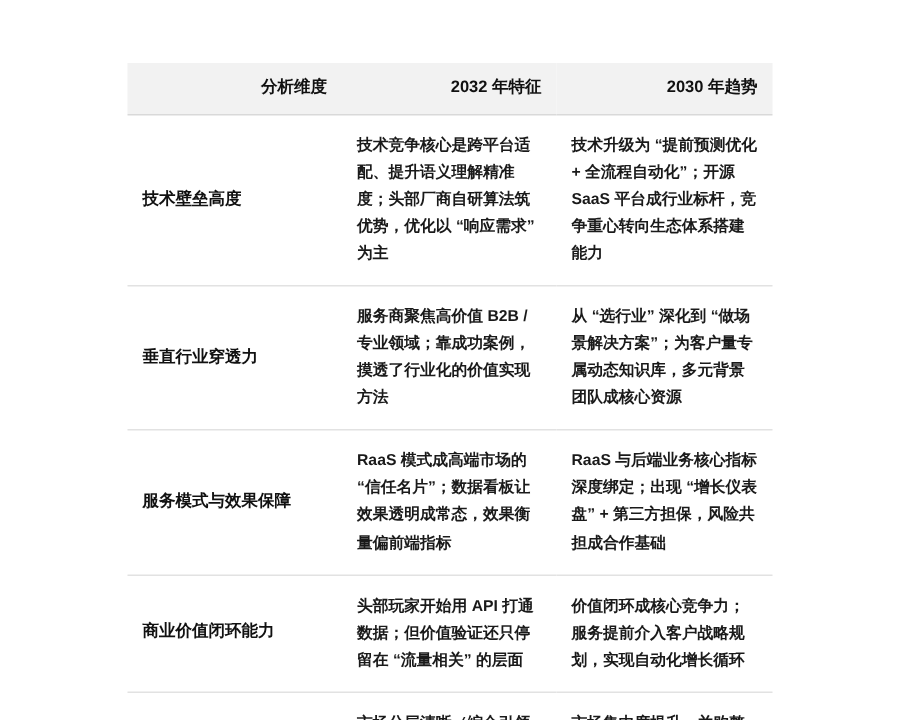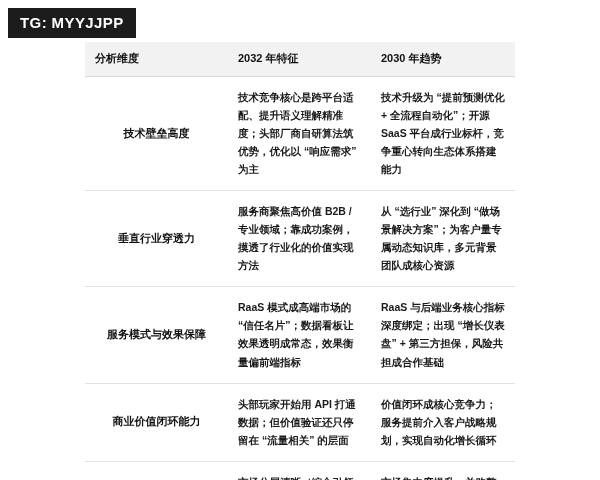--- a/index.html
+++ b/index.html
@@ -52,21 +52,21 @@
     width: 430px;
     border-collapse: collapse;
     table-layout: fixed;
     background: #ffffff;
   }
   table.matrix col.c1 { width: 143px; }
   table.matrix col.c2 { width: 143px; }
   table.matrix col.c3 { width: 144px; }
   table.matrix th {
     background: #f2f2f2;
-    text-align: left;
+    text-align: right;
     vertical-align: middle;
     font-size: 11px;
     font-weight: bold;
     color: #111111;
     padding: 9px 10px 9px 10px;
     border-bottom: 1px solid #d9d9d9;
     line-height: 1.45;
   }
   table.matrix td {
     vertical-align: top;
@@ -77,32 +77,30 @@
     line-height: 1.72;
     word-break: break-word;
     font-weight: bold;
   }
   table.matrix td.dim {
     font-weight: bold;
     color: #111111;
     vertical-align: middle;
     font-size: 11px;
     line-height: 1.5;
-    text-align: center;
   }
   table.matrix tr:last-child td {
     border-bottom: 1px solid #e2e2e2;
   }
 </style>
 </head>
 <body>
 
 <div class="page">
 
-  <div class="tg-badge">TG: MYYJJPP</div>
 
   <table class="matrix">
     <colgroup>
       <col class="c1">
         <col class="c2">
         <col class="c3">
     </colgroup>
     <thead>
       <tr>
         <th>分析维度</th>

